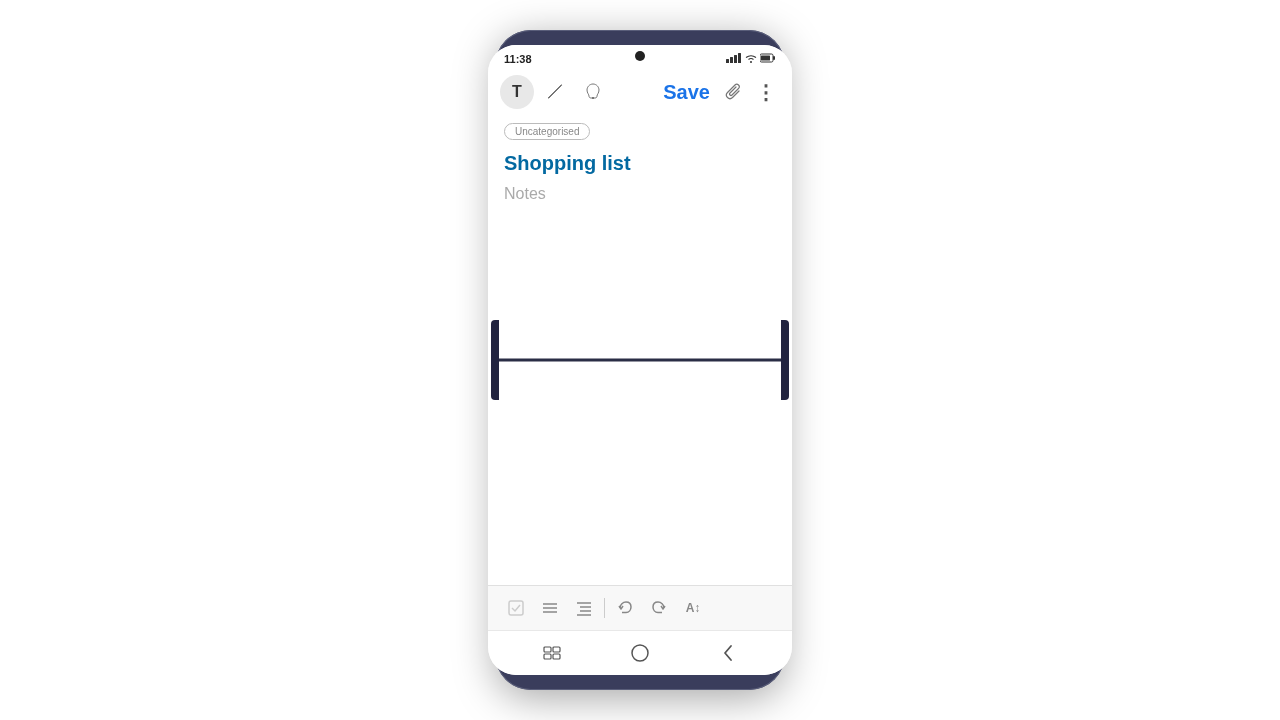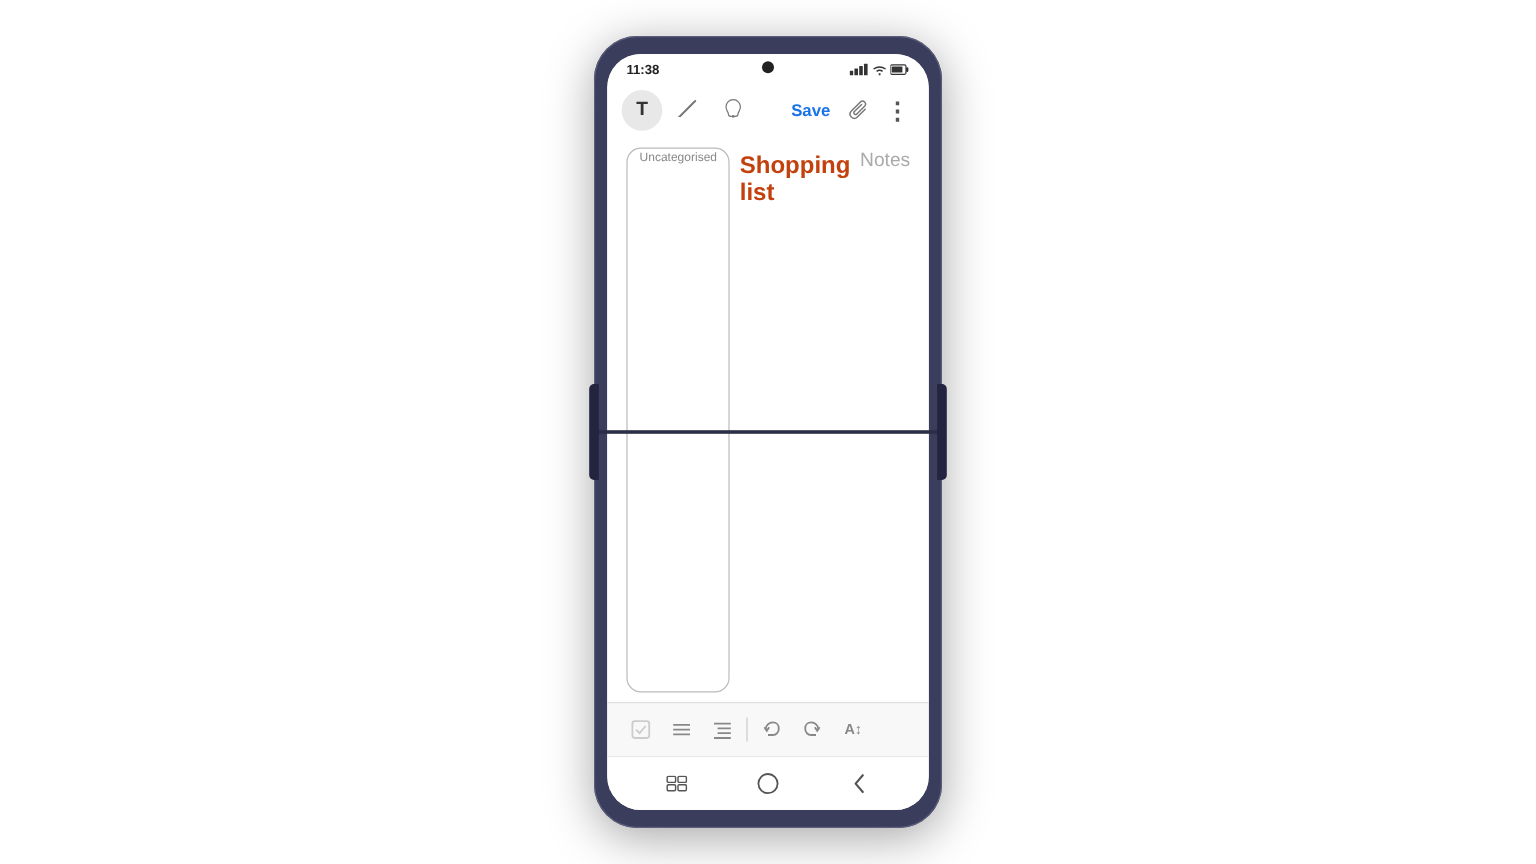--- a/index.html
+++ b/index.html
@@ -56,21 +56,21 @@
       right: -4px;
       top: 44%;
       width: 8px;
       height: 12%;
       background: #222440;
       border-radius: 0 4px 4px 0;
       z-index: 15;
     }
 
     .phone-screen {
-      width: 268px;
+      width: 304px;
       height: 630px;
       background: #f5f5f5;
       border-radius: 28px;
       overflow: hidden;
       position: relative;
       display: flex;
       flex-direction: column;
     }
 
     
@@ -131,21 +131,21 @@
       font-size: 15px;
       color: #555;
       border: none;
       background: transparent;
     }
     .tool-btn.active {
       background: #e8e8e8;
     }
     .spacer { flex: 1; }
     .save-btn {
-      font-size: 14px;
+      font-size: 20px;
       font-weight: 600;
       color: #1a73e8;
       background: none;
       border: none;
       cursor: pointer;
       padding: 4px 6px;
     }
     .toolbar-icon {
       width: 28px;
       height: 28px;
@@ -157,37 +157,38 @@
       color: #555;
     }
 
     
     .content-area {
       flex: 1;
       background: #ffffff;
       padding: 8px 16px;
       overflow: hidden;
       display: flex;
+      flex-direction: column;
       gap: 8px;
     }
 
     .category-badge {
       display: inline-block;
       border: 1px solid #bbb;
       border-radius: 12px;
       padding: 2px 10px;
       font-size: 10px;
       color: #888;
       width: fit-content;
     }
 
     .note-title {
       font-size: 20px;
       font-weight: 700;
-      color: #c2410c;
+      color: #0369a1;
       margin-top: 4px;
     }
 
     .note-placeholder {
       font-size: 16px;
       color: #aaa;
       margin-top: 2px;
     }
 
     .empty-area {

